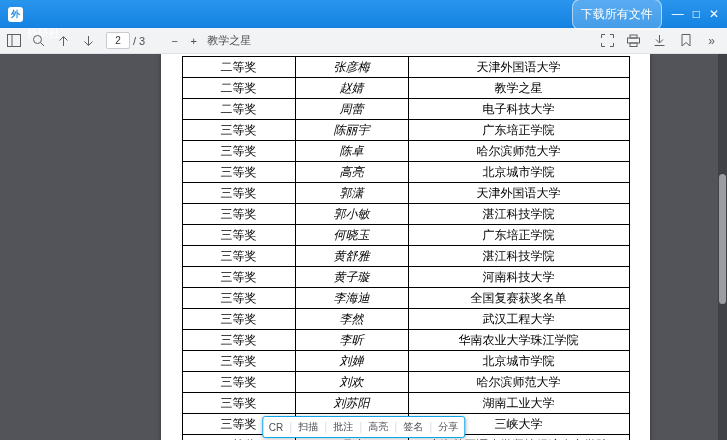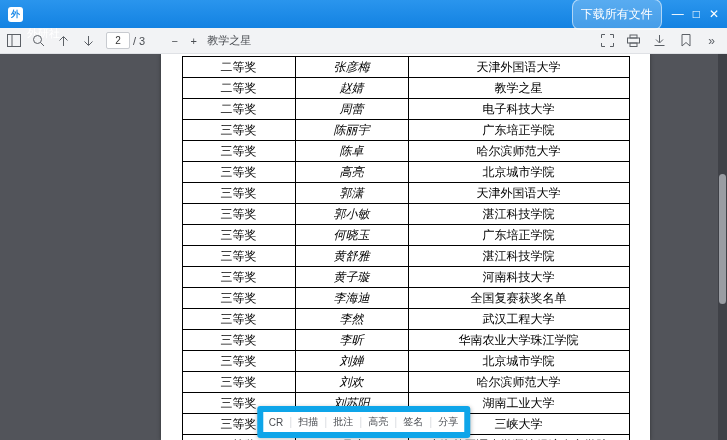--- a/index.html
+++ b/index.html
@@ -191,21 +191,21 @@
   .row-first td { border-top: none; }
 
   
   .float-bar {
     position: absolute;
     left: 50%;
     transform: translateX(-50%);
     bottom: 2px;
     height: 20px;
     background: #ffffff;
-    border: 6px solid #0ea5e9;
+    border: 1px solid #0ea5e9;
     border-radius: 3px;
     box-shadow: 0 1px 4px rgba(0,0,0,0.25);
     display: flex;
     align-items: center;
     gap: 7px;
     padding: 0 6px;
     font-size: 10px;
     color: #4a4d52;
   }
   .float-bar .fb-item { cursor: pointer; display: inline-flex; align-items: center; }

